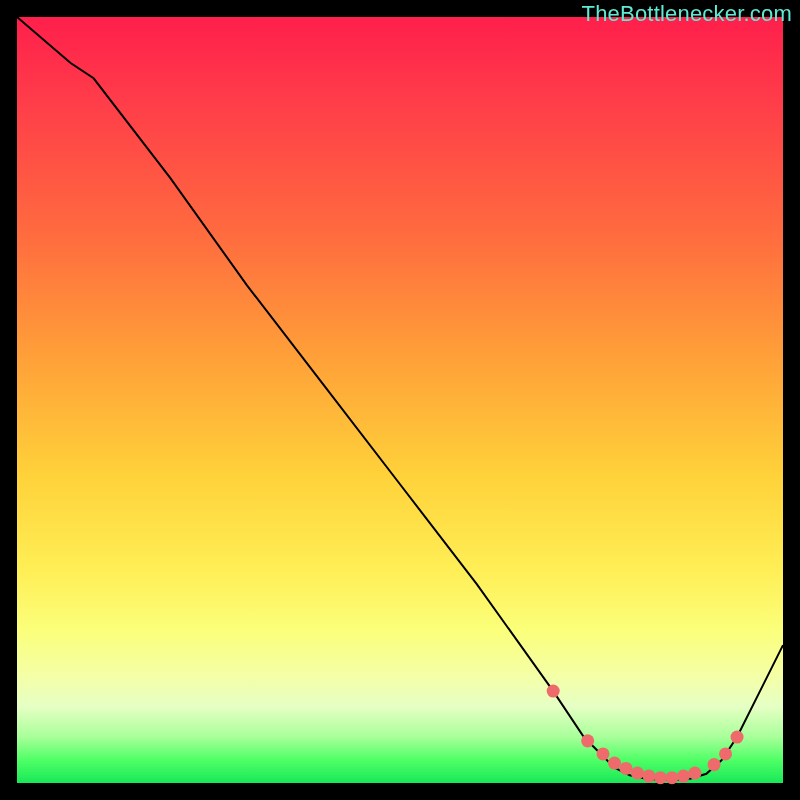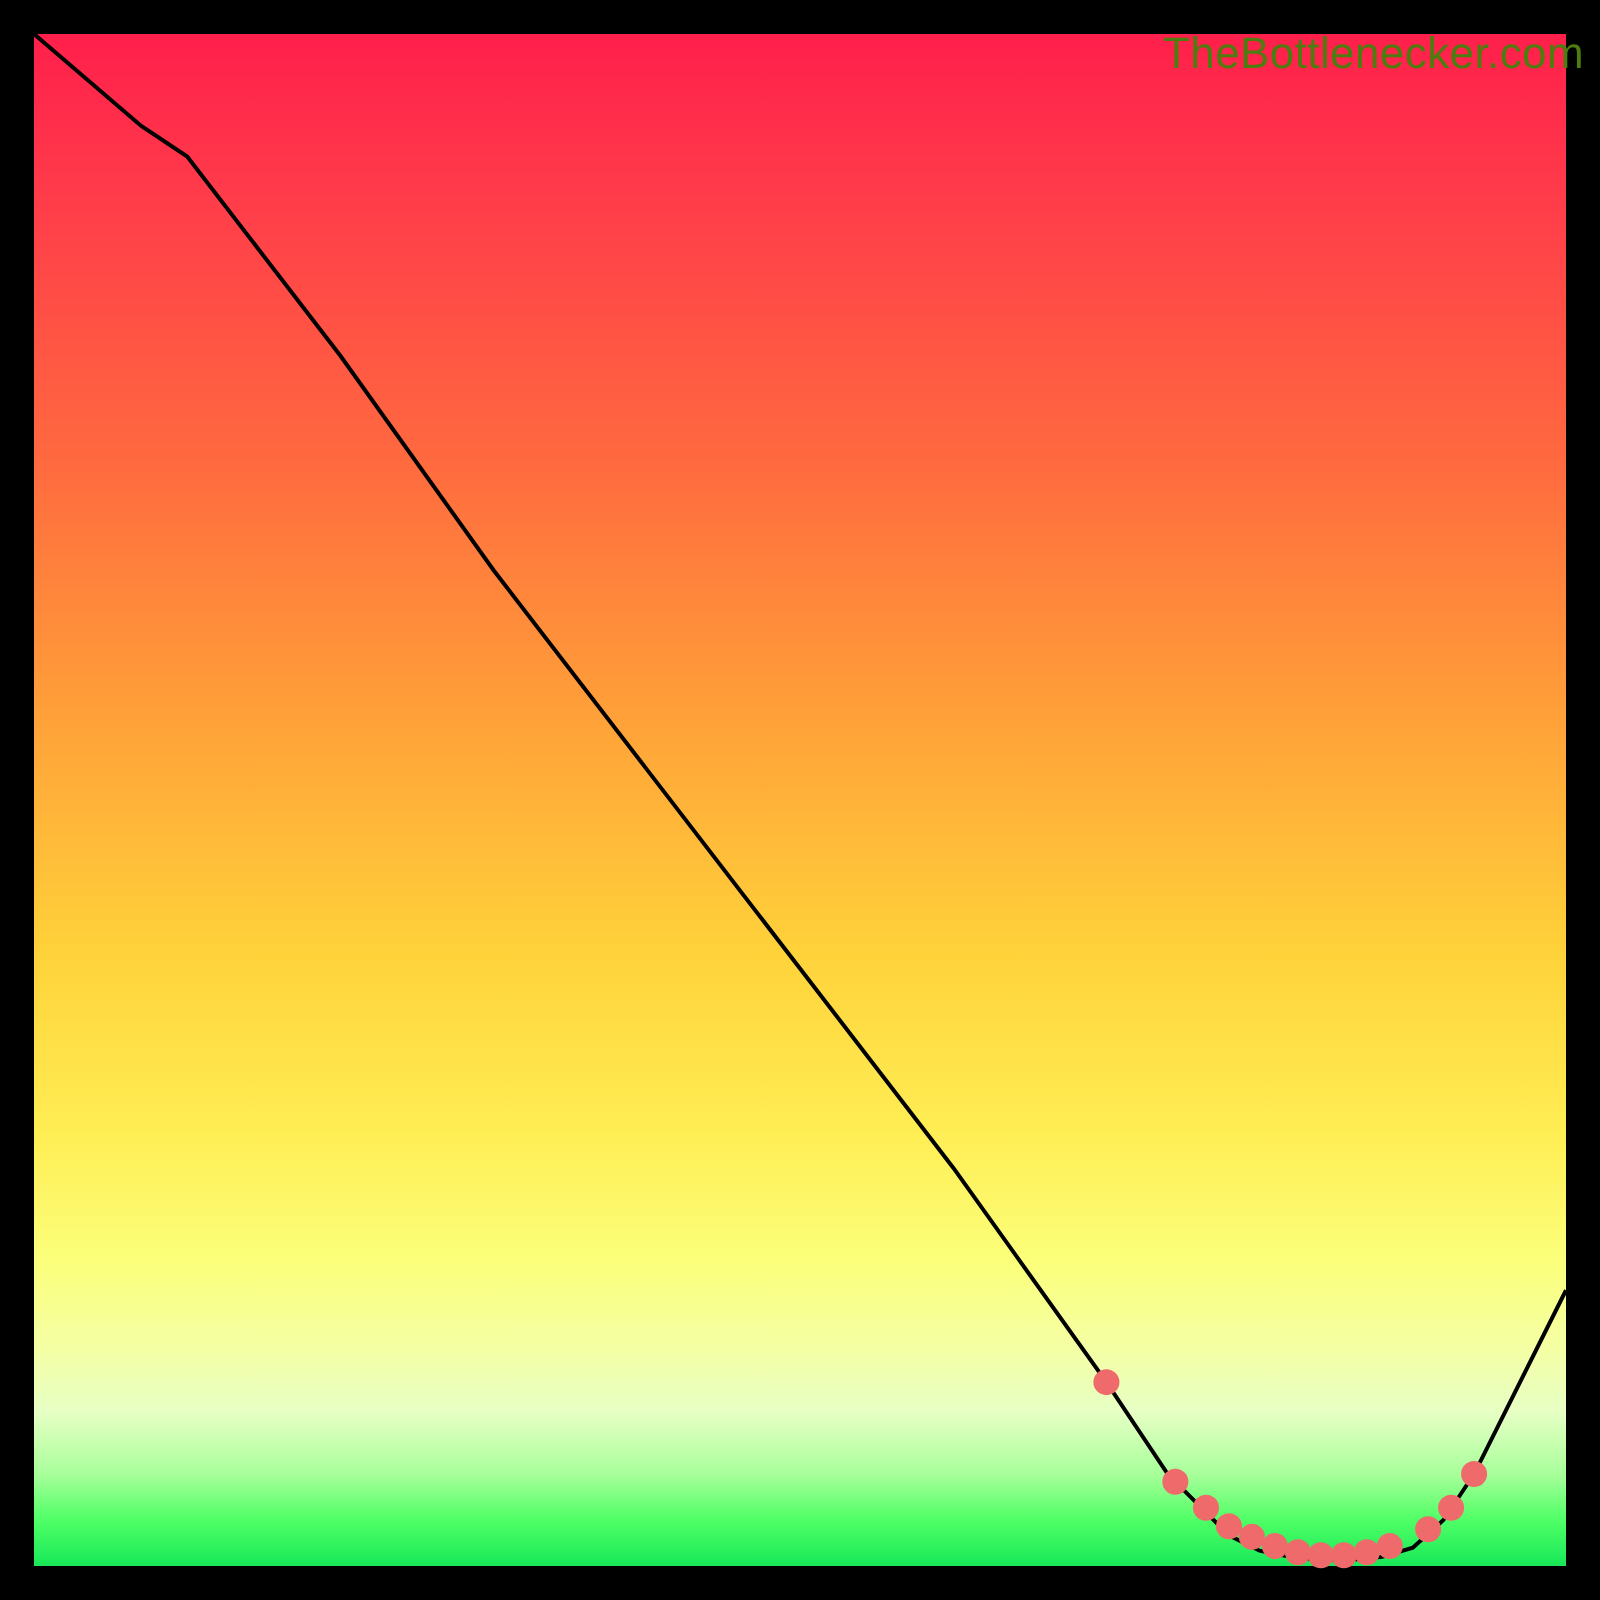--- a/index.html
+++ b/index.html
@@ -42,23 +42,23 @@
   svg.overlay {
     position: absolute;
     left: 17px;
     top: 17px;
     width: 766px;
     height: 766px;
     overflow: visible;
   }
   .watermark {
     position: absolute;
-    top: 14px;
+    top: 1px;
     right: 8px;
-    color: #4d7c0f;
+    color: #5eead4;
     font-size: 22px;
     letter-spacing: 0.2px;
     user-select: none;
   }
 </style>
 </head>
 <body>
 
 <div class="frame">
   <div class="plot-area"></div>

